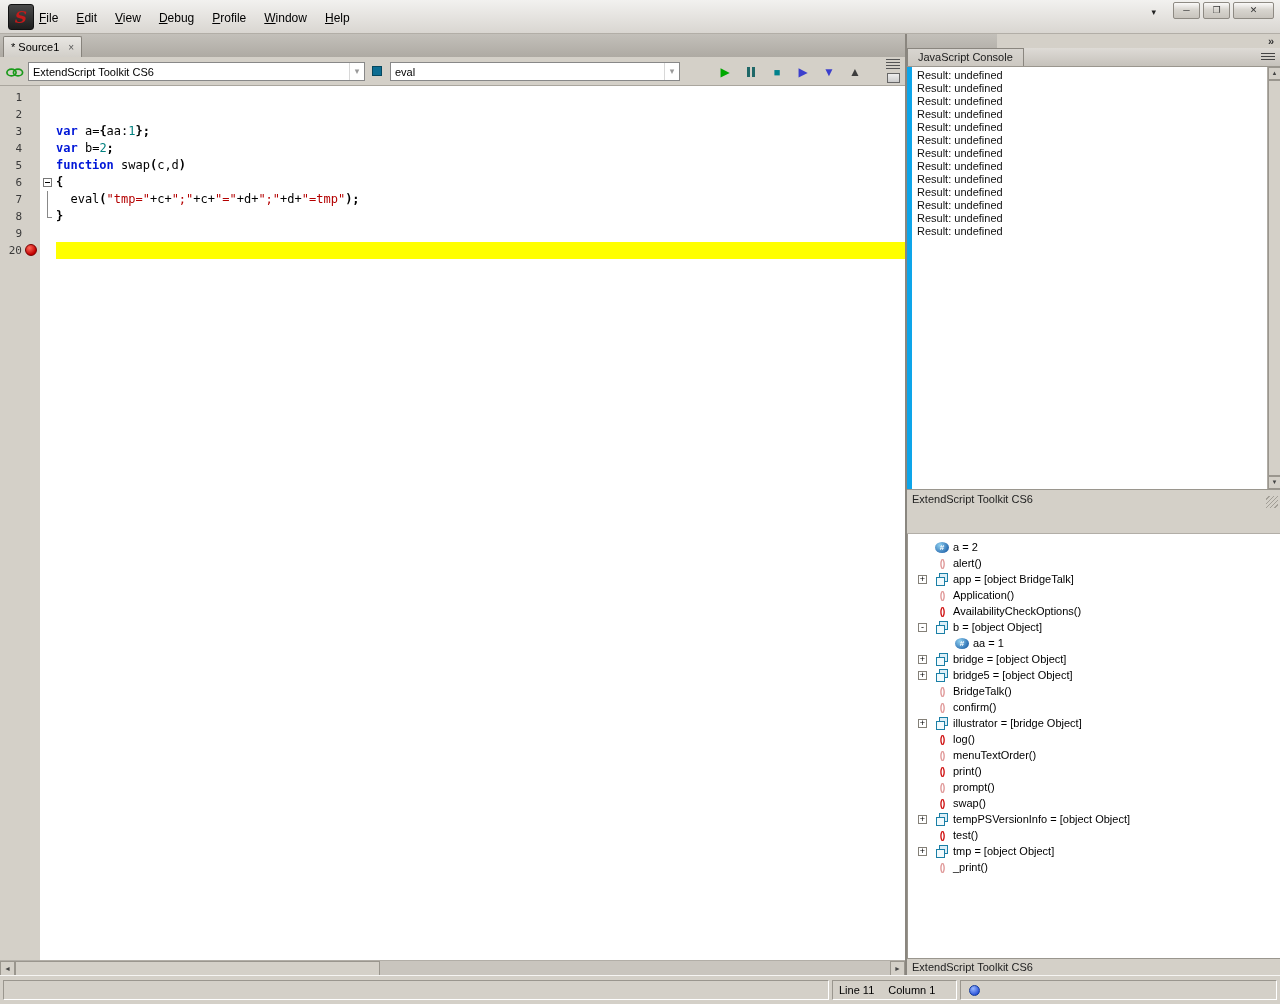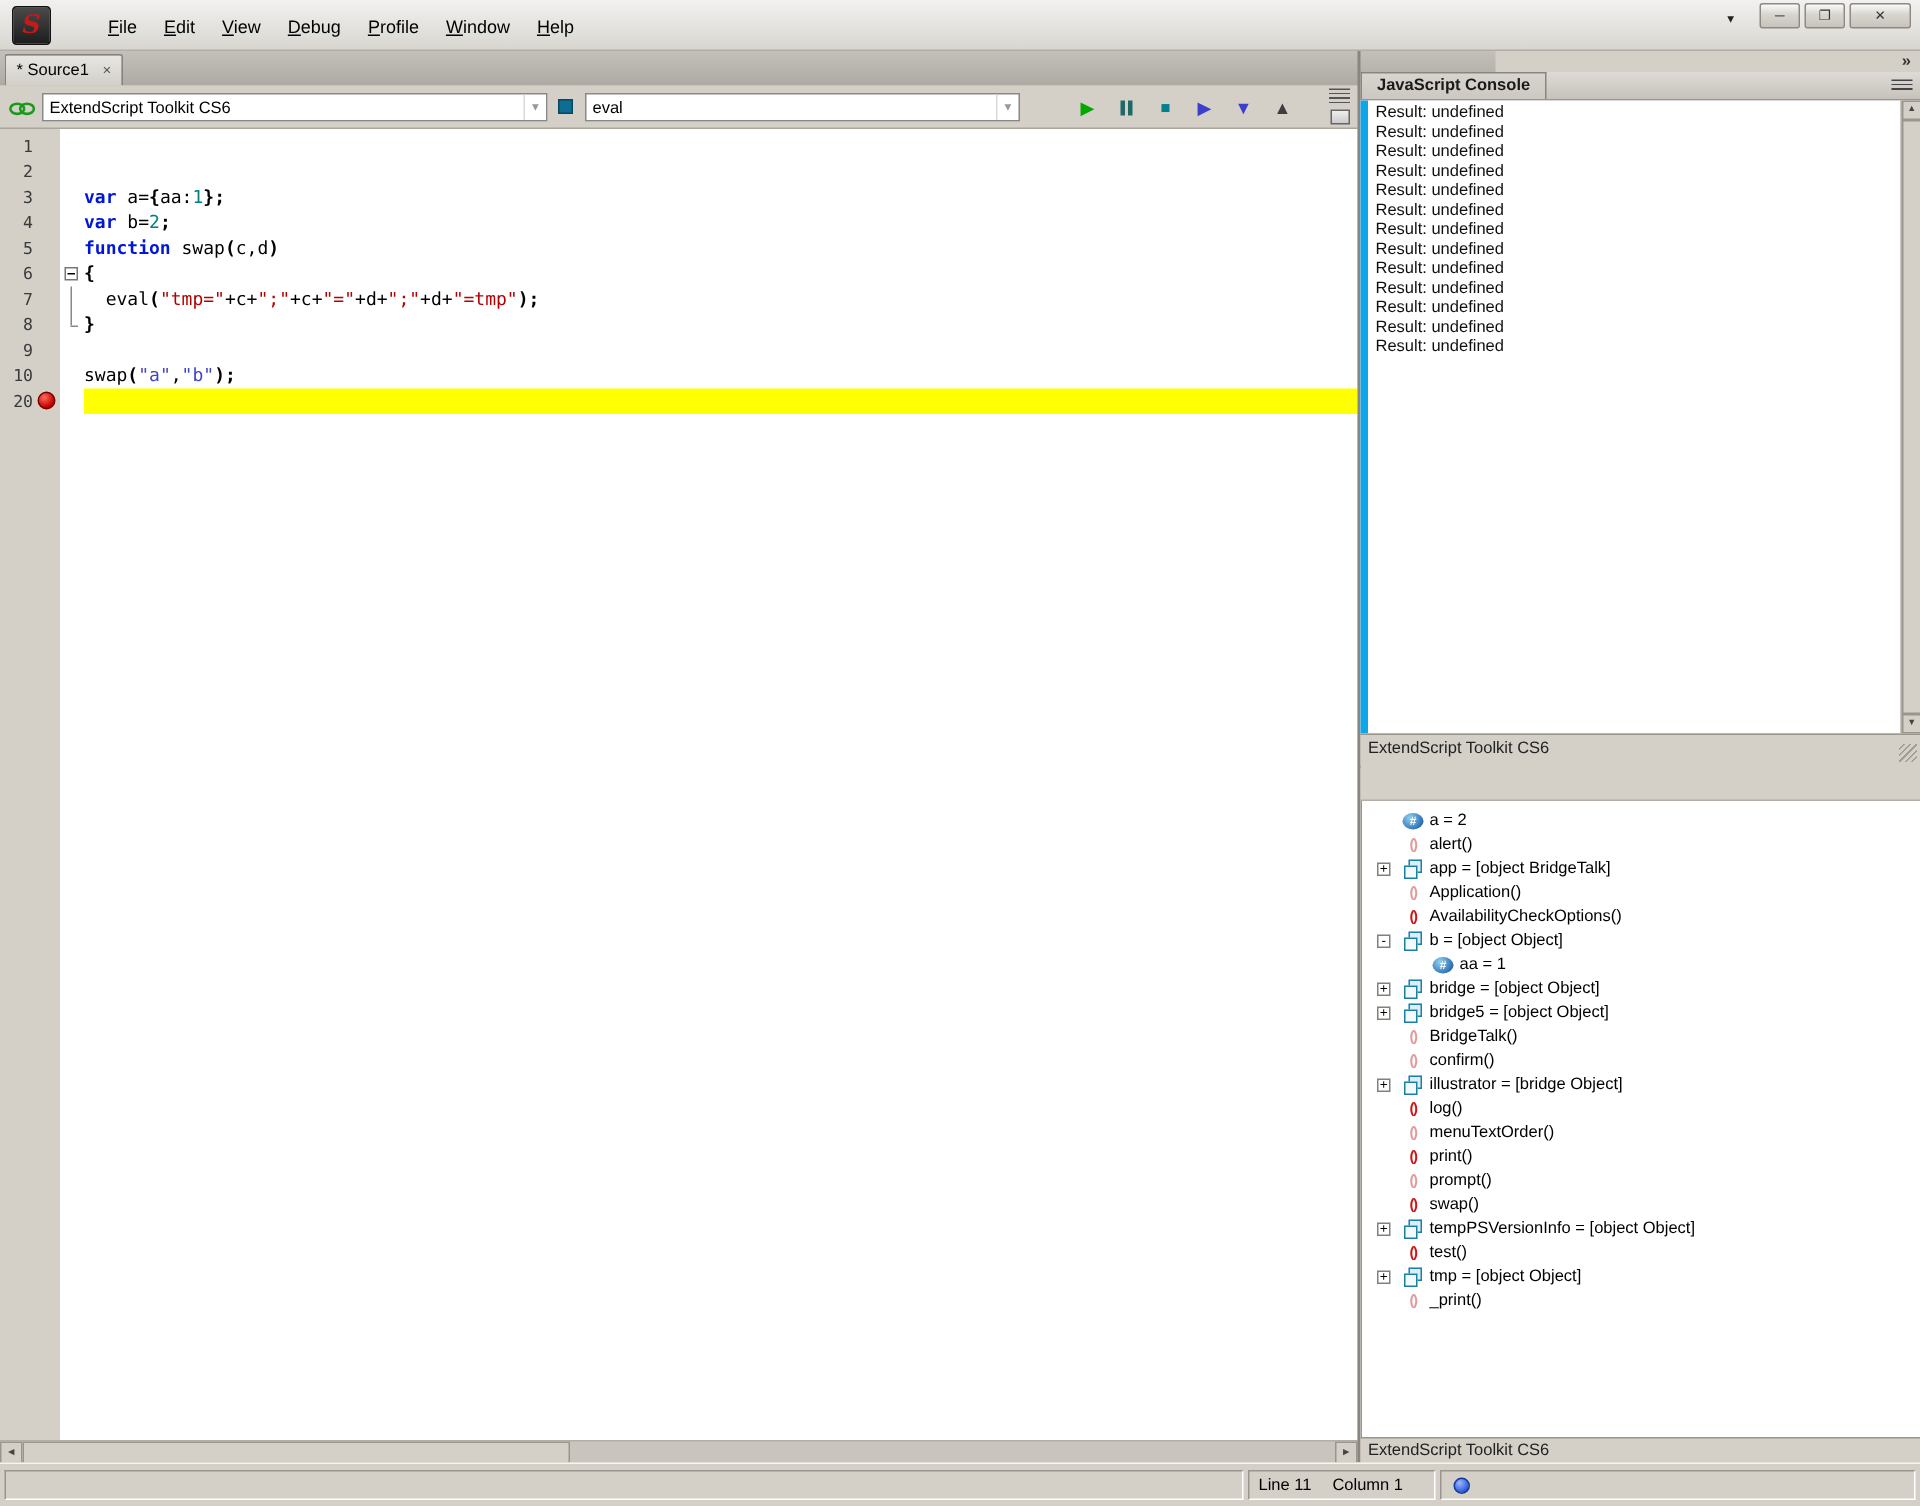--- a/index.html
+++ b/index.html
@@ -2,21 +2,21 @@
 <html style="--c-brand_red: #c41a1a; --c-execution_highlight: #ffff00; --c-breakpoint: #c00000; --c-keyword: #0017d8; --c-number: #00807f; --c-string: #b40000; --c-string_alt: #4343c8; --c-run_green: #00a800; --c-stop_teal: #00818c; --c-step_blue: #3c3fcd; --c-orb_blue: #2a52d8;"><head>
 <meta charset="utf-8">
 <style>
   *{margin:0;padding:0;box-sizing:border-box;}
   html,body{width:1280px;height:1004px;}
   body{position:relative;background:#d4d0c8;font-family:"Liberation Sans",sans-serif;font-size:12px;color:#000;overflow:hidden;}
 
   
   .titlebar{position:absolute;left:0;top:0;width:1280px;height:34px;background:linear-gradient(#f2f1ef,#d9d6d1);border-bottom:1px solid #b2aea7;}
   .app-icon{position:absolute;left:8px;top:4px;width:26px;height:26px;background:linear-gradient(#4a4a4a,#1d1d1d);border:1px solid #111;border-radius:3px;color:var(--c-brand_red,#c41a1a);font:italic bold 17px "DejaVu Serif",serif;text-align:center;line-height:24px;}
-  .menubar{position:absolute;left:63px;top:7px;height:21px;display:flex;align-items:center;}
+  .menubar{position:absolute;left:30px;top:7px;height:21px;display:flex;align-items:center;}
   .menu-item{padding:2px 9px;cursor:default;}
   .win-area{position:absolute;right:6px;top:2px;display:flex;align-items:flex-start;gap:3px;}
   .overflow-arrow{font-size:9px;color:#222;margin:5px 14px 0 0;}
   .win-btn{height:17px;border:1px solid #8e8a83;border-radius:2px;background:linear-gradient(#fbfaf9,#d8d5cf 45%,#c8c4bd);font-size:9px;line-height:15px;text-align:center;color:#333;}
   .win-btn.min{width:27px;}
   .win-btn.restore{width:27px;}
   .win-btn.close{width:41px;}
 
   
   .tabbar{position:absolute;left:0;top:34px;width:997px;height:23px;background:linear-gradient(#c3c0ba,#aeaaa3);display:flex;align-items:flex-end;padding-left:3px;}
@@ -71,21 +71,21 @@
   .hs-left{left:0;}
   .hs-right{right:0;}
   .hs-thumb{position:absolute;left:15px;top:0;width:365px;height:15px;background:#d4d0c8;border:1px solid #9a968e;}
 
   
   .splitter{position:absolute;left:905px;top:34px;width:2px;height:941px;background:#8a867f;}
   .right-col{position:absolute;left:907px;top:34px;width:373px;height:941px;display:flex;flex-direction:column;}
   .rc-gap{height:14px;position:relative;}
   .chevrons{position:absolute;right:6px;top:1px;font-size:11px;font-weight:bold;color:#333;}
   .panel-header{height:19px;background:linear-gradient(#dedbd6,#c6c2bb);border-bottom:1px solid #9a968e;position:relative;display:flex;align-items:stretch;}
-  .panel-tab{background:linear-gradient(#d8d5d0,#ccc8c1);border:1px solid #8a867f;border-bottom:none;padding:2px 10px 0;font-size:11px;font-weight:bold;color:#1a1a1a;}
+  .panel-tab{background:linear-gradient(#d8d5d0,#ccc8c1);border:1px solid #8a867f;border-bottom:none;padding:2px 10px 0;font-size:11px;font-weight:normal;color:#1a1a1a;}
   .panel-menu{position:absolute;right:5px;top:5px;width:14px;height:9px;background:repeating-linear-gradient(to bottom,#444 0 1px,transparent 1px 3px);}
   .console-content{height:422px;background:#fff;position:relative;border-left:5px solid #0ea5e9;}
   .console-output{position:absolute;left:0;top:2px;right:13px;bottom:0;overflow:hidden;}
   .console-line{font-size:11px;line-height:13px;padding-left:5px;color:#101010;}
   .vscroll{position:absolute;right:0;top:0;bottom:0;width:13px;background:#c9c5be;border-left:1px solid #b0aca5;}
   .vs-arrow{position:absolute;left:0;width:13px;height:13px;background:#d4d0c8;border:1px solid #9a968e;font-size:6px;text-align:center;line-height:11px;color:#444;}
   .vs-up{top:0;}
   .vs-down{bottom:0;}
   .vs-thumb{position:absolute;left:0;top:13px;bottom:13px;width:13px;background:#d4d0c8;border:1px solid #9a968e;}
   .panel-footer{height:21px;background:#d4d0c8;border-top:1px solid #9a968e;font-size:11px;color:#222;padding:3px 5px;position:relative;}
@@ -249,27 +249,20 @@
       <span class="fold-cell fold-end"></span>
       <span class="code-cell"><span class="tk-b">}</span></span>
     </div>
     <div class="ed-row">
       <span class="gutter-cell">
         <span class="ln">9</span>
       </span>
       <span class="fold-cell"></span>
       <span class="code-cell"></span>
     </div>
-    <div class="ed-row">
-      <span class="gutter-cell">
-        <span class="ln">10</span>
-      </span>
-      <span class="fold-cell"></span>
-      <span class="code-cell"><span class="tk-p">swap</span><span class="tk-b">(</span><span class="tk-str2">"a"</span><span class="tk-p">,</span><span class="tk-str2">"b"</span><span class="tk-b">);</span></span>
-    </div>
     <div class="ed-row hl">
       <span class="gutter-cell">
         <span class="ln">20</span>
         <span class="bp"></span>
       </span>
       <span class="fold-cell"></span>
       <span class="code-cell"></span>
     </div>
   </div>
 

